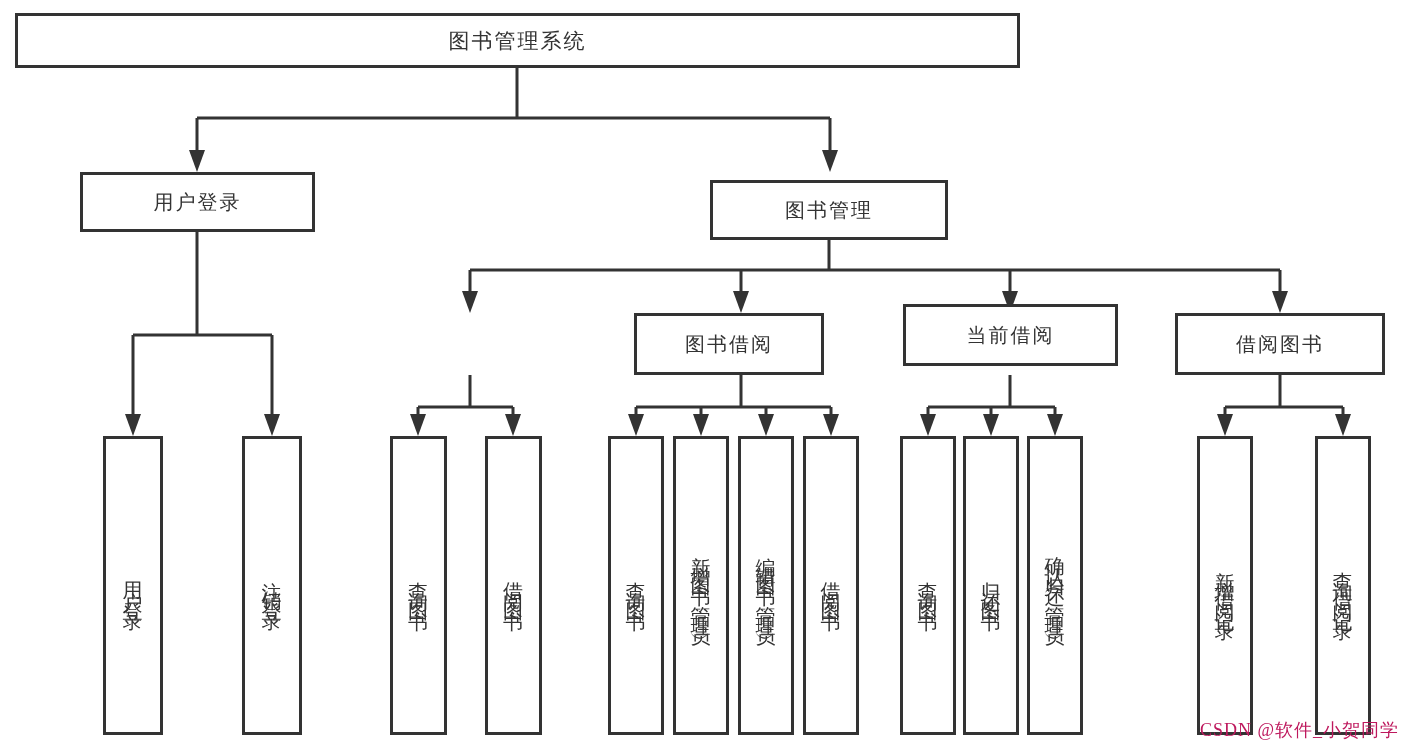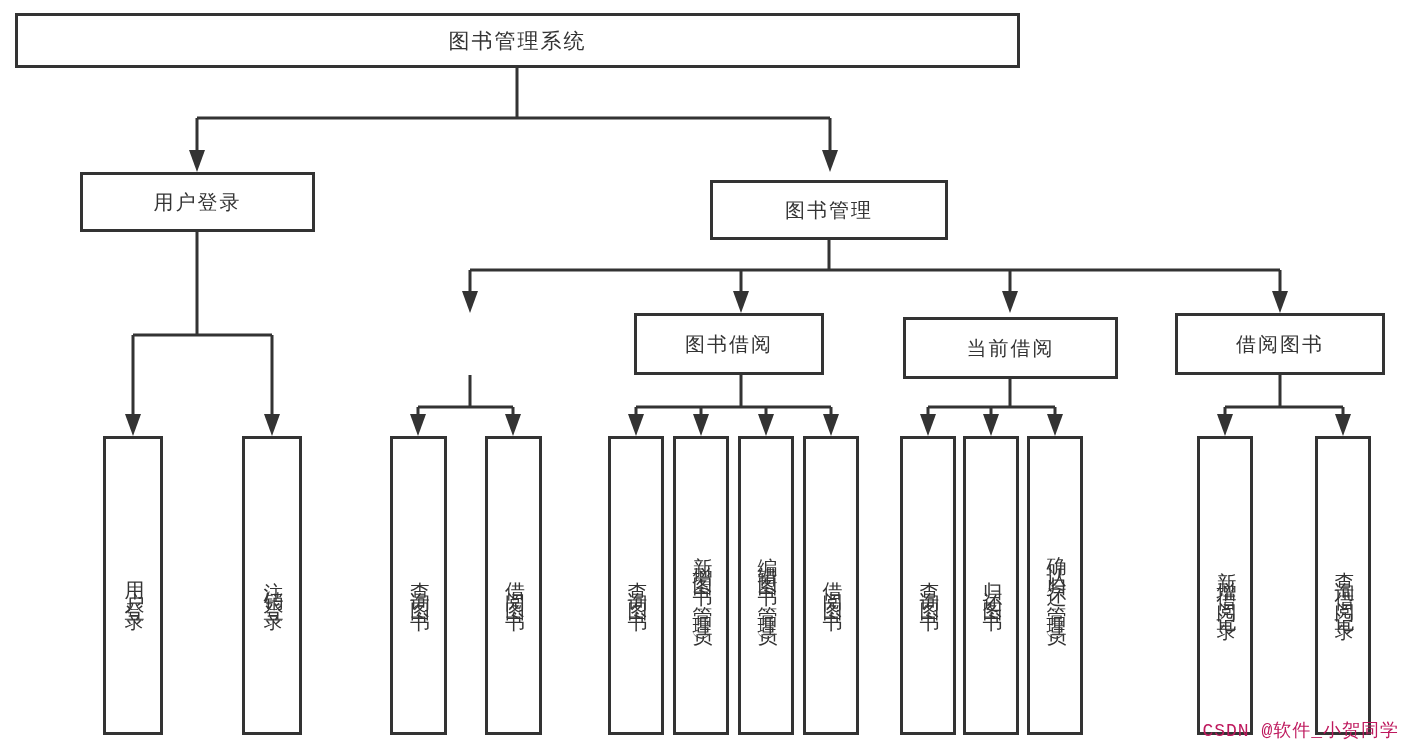--- a/index.html
+++ b/index.html
@@ -1,20 +1,20 @@
 <!DOCTYPE html>
 <html><head>
 <meta charset="utf-8">
 <style>
   html,body{margin:0;padding:0;background:#ffffff;}
   #stage{
     position:relative;
     width:1405px;height:747px;
     background:#ffffff;
-    font-family:Liberation Mono, monospace;
+    font-family:Liberation Serif, serif;
     overflow:hidden;
   }
   #connectors{position:absolute;left:0;top:0;z-index:1;}
   .box{
     position:absolute;
     background:#ffffff;
     border:3px solid #333333;
     box-sizing:border-box;
     display:flex;
     align-items:center;
@@ -98,21 +98,21 @@
   <div class="box h" style="left:80px;top:172px;width:235px;height:60px">
     <span>用户登录</span>
   </div>
   <div class="box h" style="left:710px;top:180px;width:238px;height:60px">
     <span>图书管理</span>
   </div>
 
   <div class="box h" style="left:634px;top:313px;width:190px;height:62px">
     <span>图书借阅</span>
   </div>
-  <div class="box h" style="left:903px;top:317px;width:215px;height:62px">
+  <div class="box h" style="left:903px;top:304px;width:215px;height:62px">
     <span>当前借阅</span>
   </div>
   <div class="box h" style="left:1175px;top:313px;width:210px;height:62px">
     <span>借阅图书</span>
   </div>
 
   <div class="box v" style="left:103px;top:436px;width:60px;height:299px">
     <span>用户登录</span>
   </div>
   <div class="box v" style="left:242px;top:436px;width:60px;height:299px">

